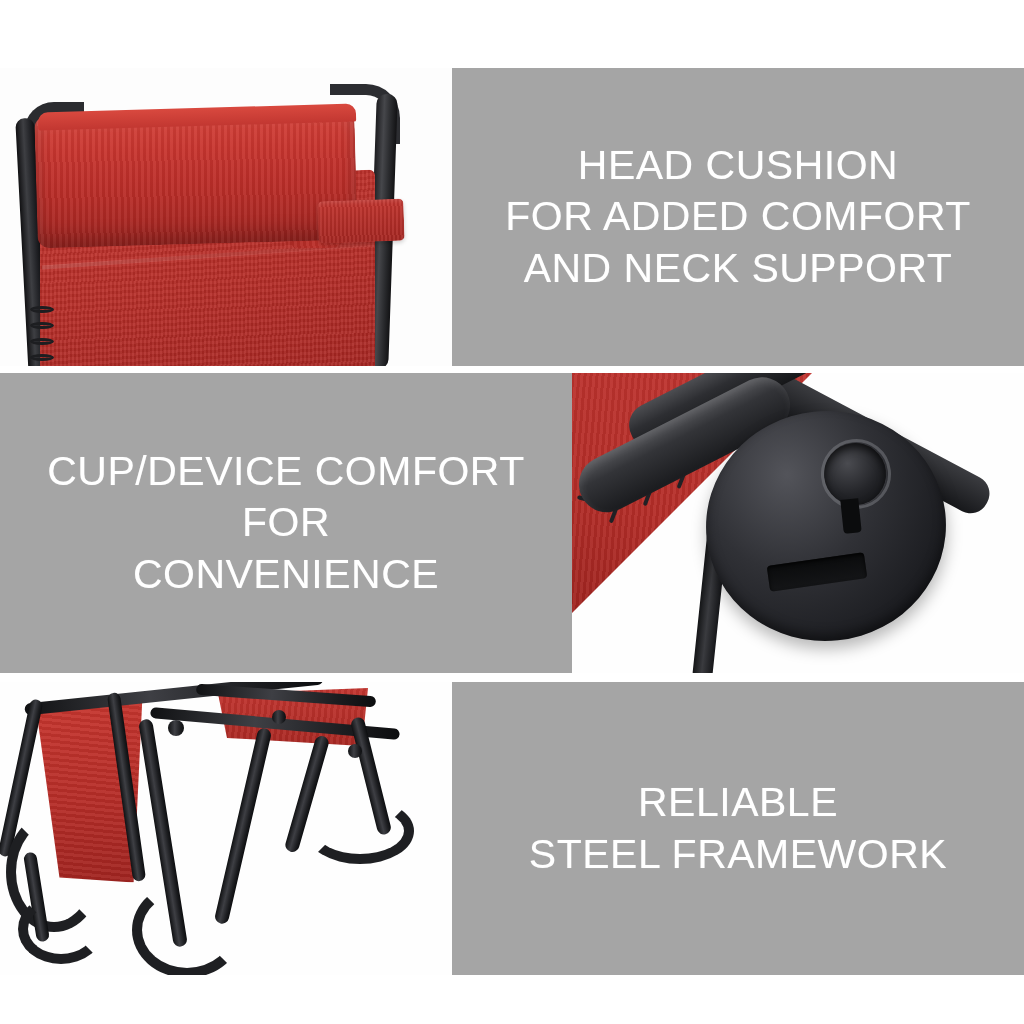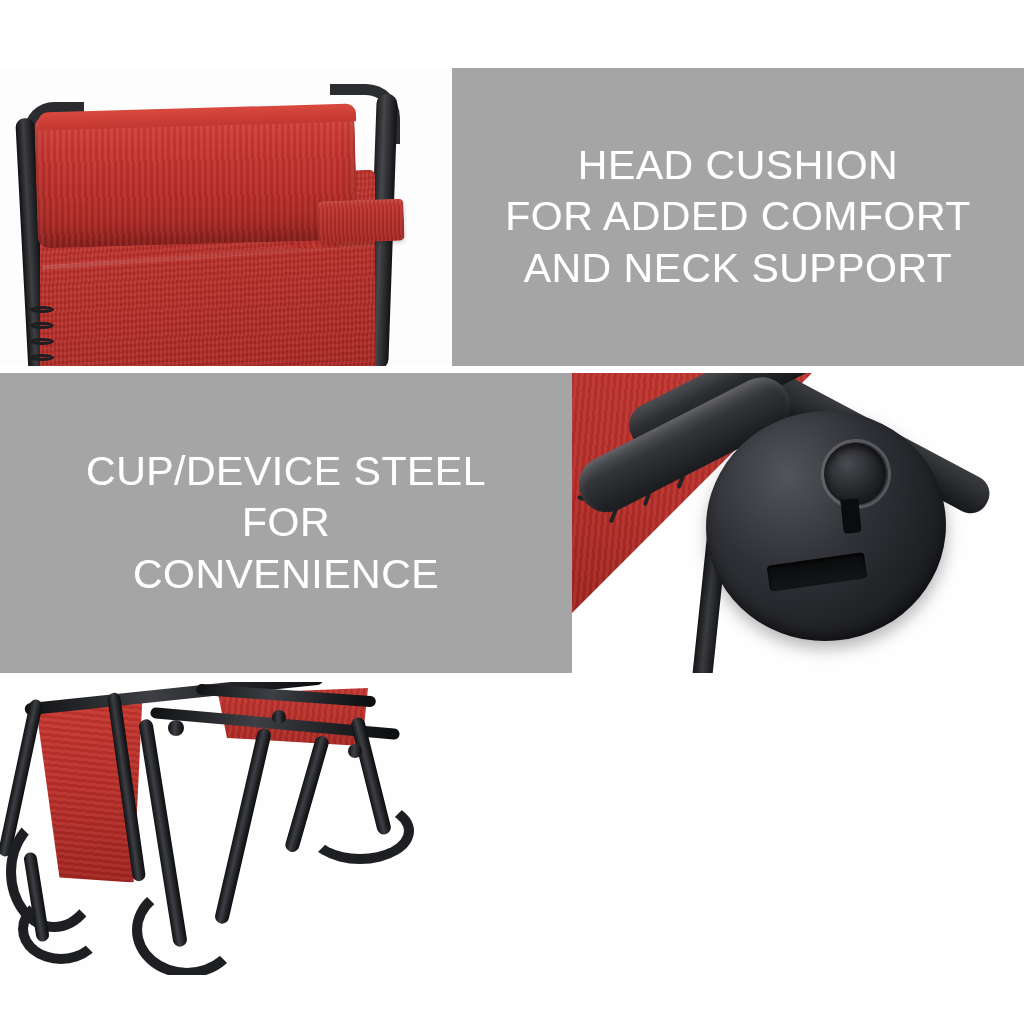--- a/index.html
+++ b/index.html
@@ -292,21 +292,21 @@
     </div>
   </div>
 
   <div class="panel text-panel" id="text-head">
     <div class="caption cap-head">HEAD CUSHION
 FOR ADDED COMFORT
 AND NECK SUPPORT</div>
   </div>
 
   <div class="panel text-panel" id="text-cup">
-    <div class="caption cap-cup">CUP/DEVICE STEEL
+    <div class="caption cap-cup">CUP/DEVICE COMFORT
 FOR
 CONVENIENCE</div>
   </div>
 
   <div class="panel photo-panel" id="photo-tray">
     <div class="scene">
       <div class="tr-fabric"></div>
       <div class="tr-backtube"></div>
 
       <div class="tr-zig">
@@ -361,14 +361,18 @@
 
       <div class="fr-tube" style="left:30px;  top:170px; width:13px;  height:90px; transform:rotate(-9deg)"></div>
       <div class="fr-arc" style="left:18px;  top:212px; width:86px;  height:70px; border-top-color:transparent; border-right-color:transparent;"></div>
 
       <div class="fr-tube" style="left:168px; top:38px;  width:16px; height:16px; border-radius:50%"></div>
       <div class="fr-tube" style="left:272px; top:28px;  width:14px; height:14px; border-radius:50%"></div>
       <div class="fr-tube" style="left:348px; top:62px;  width:14px; height:14px; border-radius:50%"></div>
     </div>
   </div>
 
+  <div class="panel text-panel" id="text-steel">
+    <div class="caption cap-steel">RELIABLE
+STEEL FRAMEWORK</div>
+  </div>
 
 </div>
 
 </body></html>

